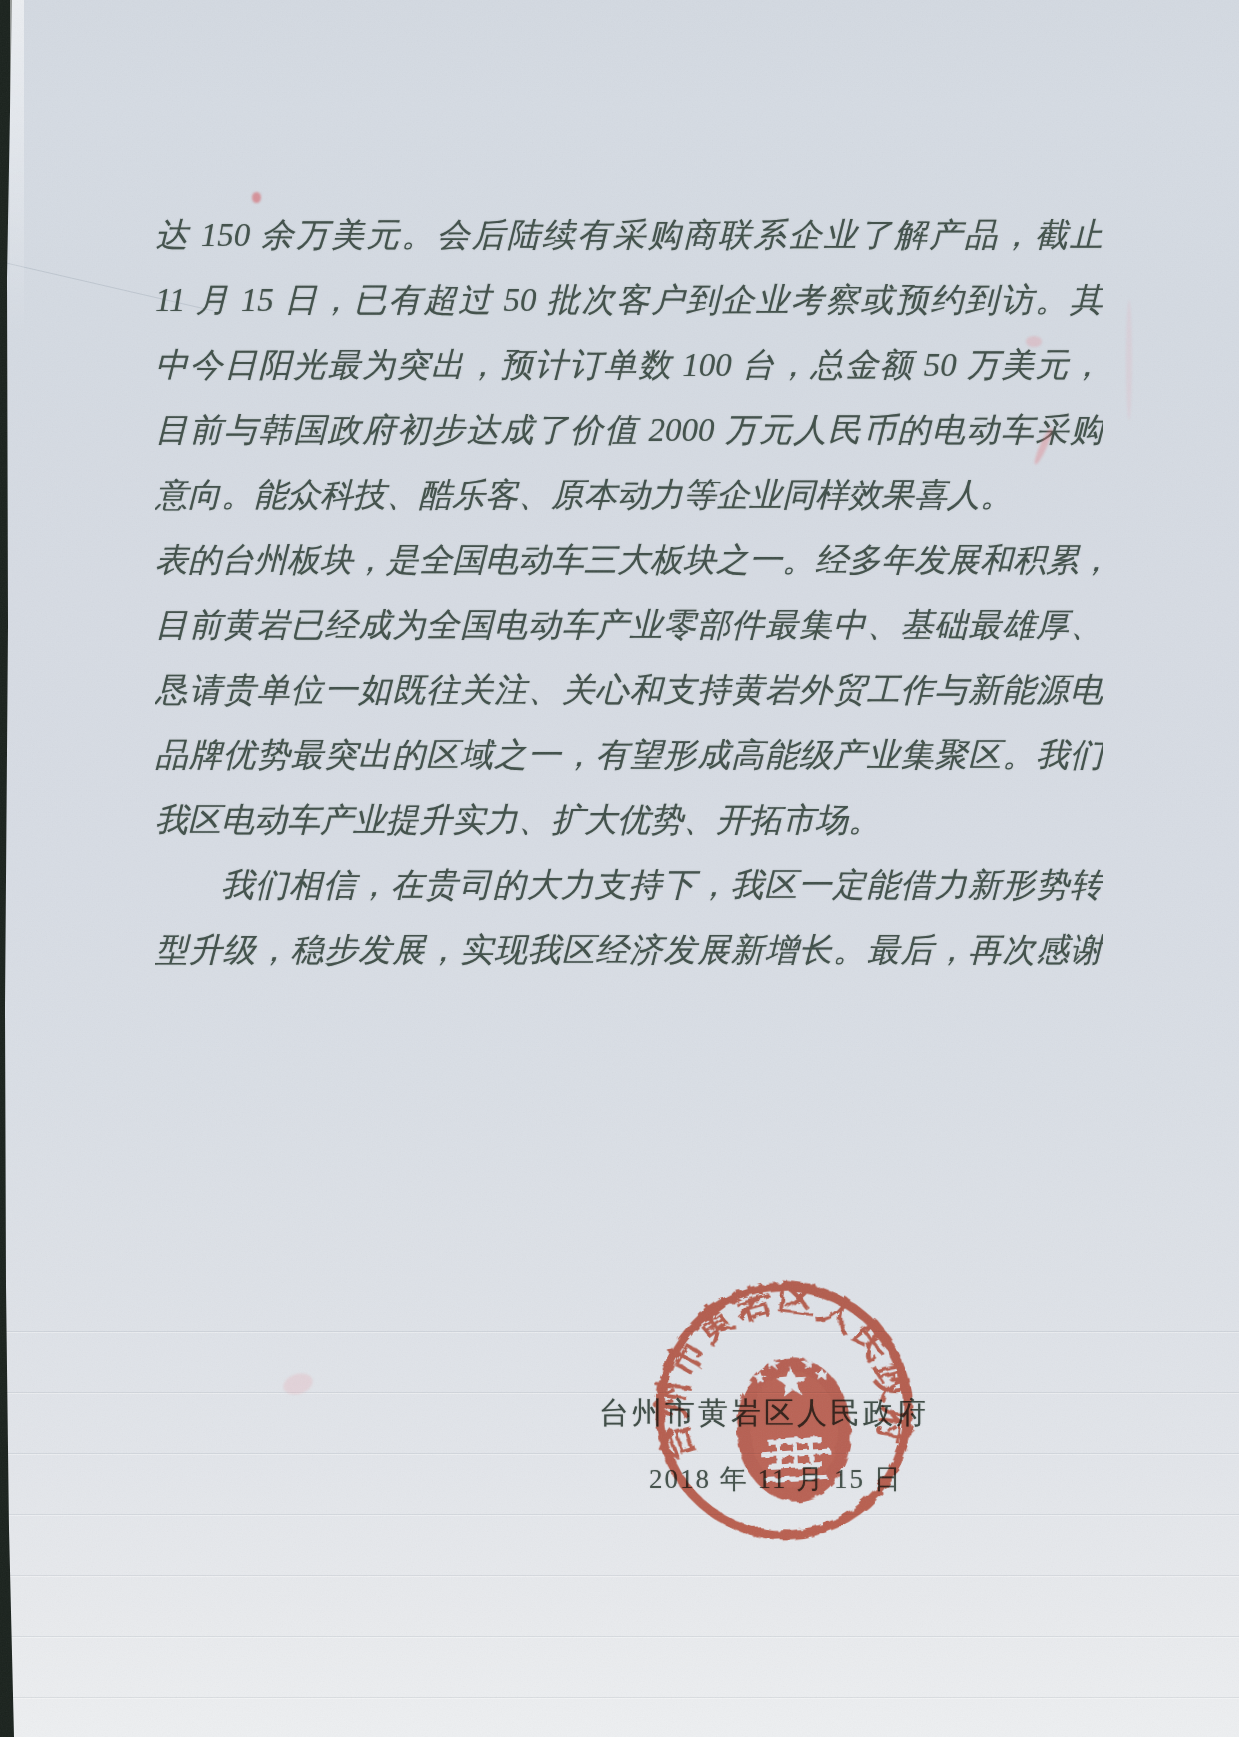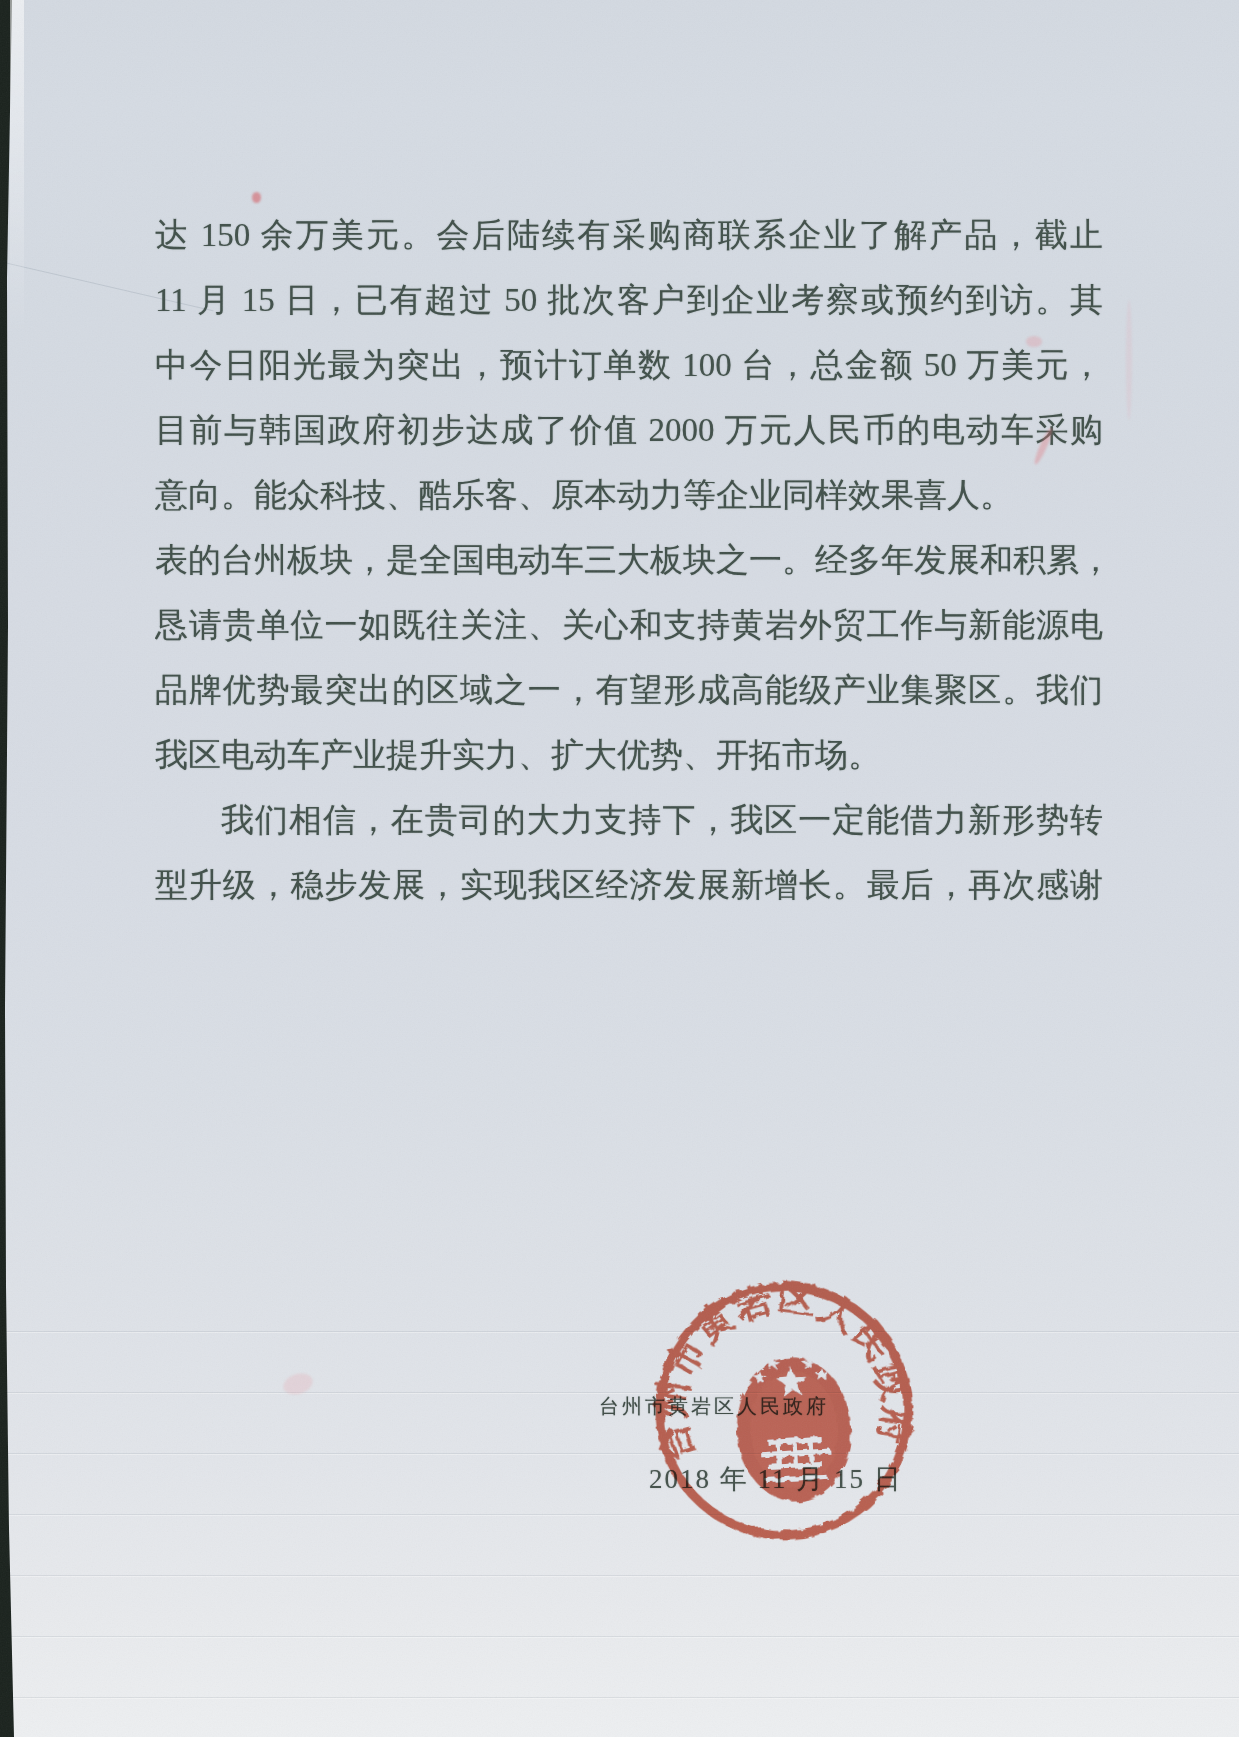--- a/index.html
+++ b/index.html
@@ -38,28 +38,28 @@
     filter:blur(.6px);
   }
   
   .letter-body{
     position:absolute;left:155px;top:203px;width:948px;
     font-size:33px;line-height:65px;color:#41504a;
     text-shadow:0 0 1.3px rgba(72,90,82,.55);
   }
   .bline{
     height:65px;overflow:hidden;white-space:nowrap;
-    text-align:justify;text-align-last:justify;
+    text-align:justify;text-align-last:justify;font-style:italic;
   }
   .bline.end{text-align-last:left;}
   .bline.indent{padding-left:66px;}
   
   .sig-line{
     position:absolute;left:599px;top:1393px;
-    font-size:20px;letter-spacing:3px;color:#3e4b45;white-space:nowrap;
+    font-size:30px;letter-spacing:3px;color:#3e4b45;white-space:nowrap;
     text-shadow:0 0 1.2px rgba(70,88,80,.5);
   }
   .date-line{
     position:absolute;left:629px;top:1461px;
     font-size:27px;letter-spacing:2px;color:#44514b;white-space:nowrap;
     text-shadow:0 0 1.2px rgba(70,88,80,.5);
     margin-left:20px;
   }
   
   .seal{
@@ -90,20 +90,21 @@
   <div class="band" style="top:1697px"></div>
   <div class="crease"></div>
 
   <div class="letter-body">
     <div class="bline">达 150 余万美元。会后陆续有采购商联系企业了解产品，截止</div>
     <div class="bline">11 月 15 日，已有超过 50 批次客户到企业考察或预约到访。其</div>
     <div class="bline">中今日阳光最为突出，预计订单数 100 台，总金额 50 万美元，</div>
     <div class="bline">目前与韩国政府初步达成了价值 2000 万元人民币的电动车采购</div>
     <div class="bline end">意向。能众科技、酷乐客、原本动力等企业同样效果喜人。</div>
     <div class="bline">表的台州板块，是全国电动车三大板块之一。经多年发展和积累，</div>
+    <div class="bline">目前黄岩已经成为全国电动车产业零部件最集中、基础最雄厚、</div>
     <div class="bline">恳请贵单位一如既往关注、关心和支持黄岩外贸工作与新能源电</div>
     <div class="bline">品牌优势最突出的区域之一，有望形成高能级产业集聚区。我们</div>
     <div class="bline end">我区电动车产业提升实力、扩大优势、开拓市场。</div>
     <div class="bline indent">我们相信，在贵司的大力支持下，我区一定能借力新形势转</div>
     <div class="bline">型升级，稳步发展，实现我区经济发展新增长。最后，再次感谢</div>
   </div>
 
   <div class="sig-line">台州市黄岩区人民政府</div>
   <div class="date-line">2018 年 11 月 15 日</div>
 

